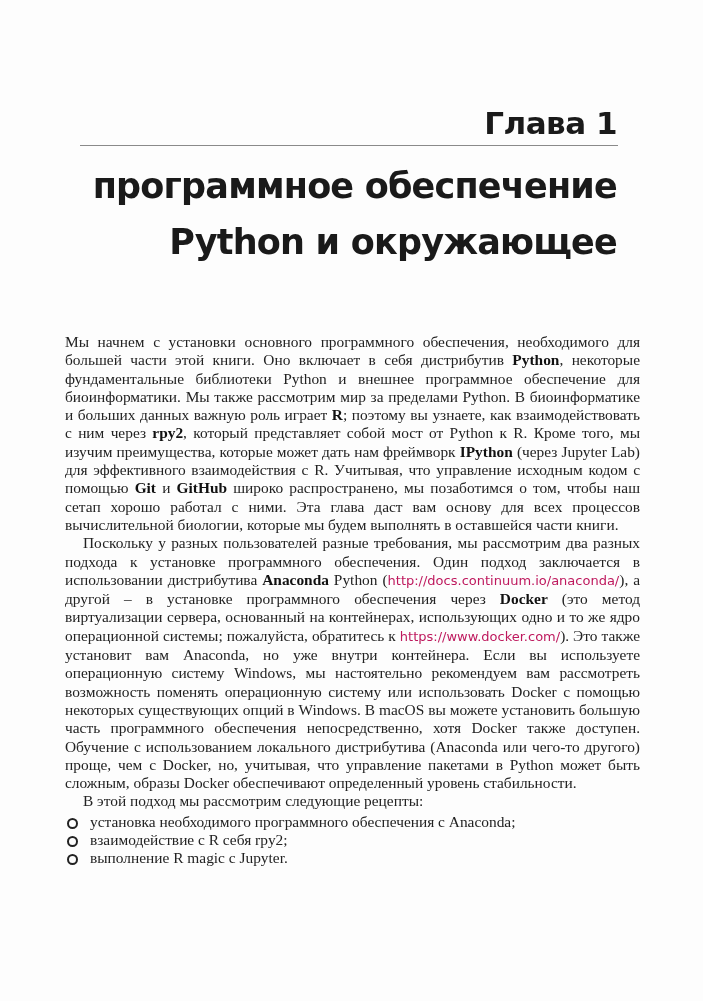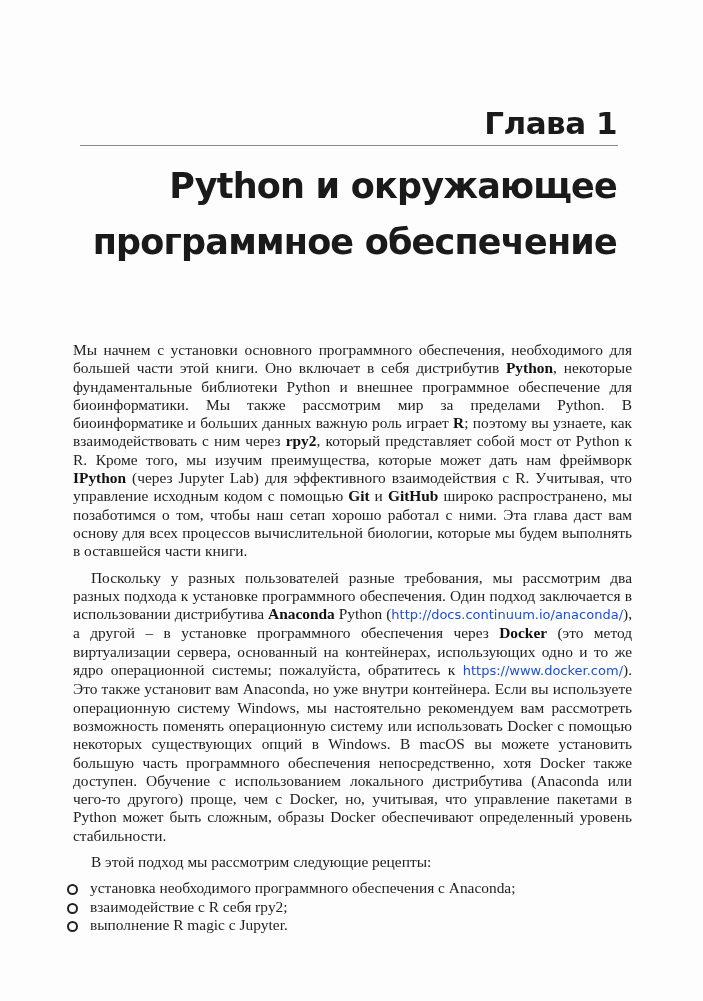--- a/index.html
+++ b/index.html
@@ -41,27 +41,27 @@
       position: absolute;
       left: 65px; top: 333px;
       width: 575px;
       font-family: "Liberation Serif", serif;
       font-size: 15.4px;
       line-height: 18.3px;
       color: #222;
       text-align: justify;
       hyphens: manual;
     }
-    .body-text p { margin: 8px; }
+    .body-text p { margin: 0; }
     .body-text p.indent { text-indent: 18px; }
     .body-text b { font-weight: bold; color: #111; }
     .link {
       font-family: "DejaVu Sans", sans-serif;
       font-size: 13px;
-      color: #1d4ed8;
+      color: #be185d;
     }
     ul.recipes {
       list-style: none;
       margin: 2px 0 10px 0;
       padding: 0;
     }
     ul.recipes li {
       position: relative;
       padding-left: 25px;
       text-align: left;
@@ -73,22 +73,22 @@
       border: 2px solid #222;
       border-radius: 50%;
     }
   </style>
 </head>
 <body>
 
 <div class="chapter-label">Глава 1</div>
 <div class="rule"></div>
 <div class="chapter-title">
+  <div>программное обеспечение</div>
   <div>Python и окружающее</div>
-  <div>программное обеспечение</div>
 </div>
 
 <div class="body-text">
   <p><span>Мы начнем с установки основного программного обеспечения, необходимо­го для большей части этой книги. Оно включает в себя дистрибутив </span><b>Python</b><span>, некоторые фундаментальные библиотеки Python и внешнее программное обеспечение для биоинформатики. Мы также рассмотрим мир за пределами Python. В биоинформатике и больших данных важную роль играет </span><b>R</b><span>; по­этому вы узнаете, как взаимодействовать с ним через </span><b>rpy2</b><span>, который пред­ставляет собой мост от Python к R. Кроме того, мы изучим преимущества, которые может дать нам фреймворк </span><b>IPython</b><span> (через Jupyter Lab) для эффек­тивного взаимодействия с R. Учитывая, что управление исходным кодом с помощью </span><b>Git</b><span> и </span><b>GitHub</b><span> широко распространено, мы позаботимся о том, чтобы наш сетап хорошо работал с ними. Эта глава даст вам основу для всех процессов вычислительной биологии, которые мы будем выполнять в остав­шейся части книги.</span></p>
 
   <p class="indent"><span>Поскольку у разных пользователей разные требования, мы рассмотрим два разных подхода к установке программного обеспечения. Один подход заклю­чается в использовании дистрибутива </span><b>Anaconda</b><span> Python (</span><a class="link">http://docs.continuum.io/anaconda/</a><span>), а другой – в установке программного обеспечения через </span><b>Docker</b><span> (это метод виртуализации сервера, основанный на контейнерах, использующих одно и то же ядро операционной системы; пожалуйста, обратитесь к </span><a class="link">https://www.docker.com/</a><span>). Это также установит вам Anaconda, но уже внутри контейнера. Если вы используете операционную систему Windows, мы настоятельно рекомендуем вам рассмотреть возможность поменять операционную систему или использо­вать Docker с помощью некоторых существующих опций в Windows. В macOS вы можете установить большую часть программного обеспечения непосредствен­но, хотя Docker также доступен. Обучение с использованием локального дистри­бутива (Anaconda или чего-то другого) проще, чем с Docker, но, учитывая, что управление пакетами в Python может быть сложным, образы Docker обеспечива­ют определенный уровень стабильности.</span></p>
 
   <p class="indent">В этой подход мы рассмотрим следующие рецепты:</p>
 
   <ul class="recipes">

